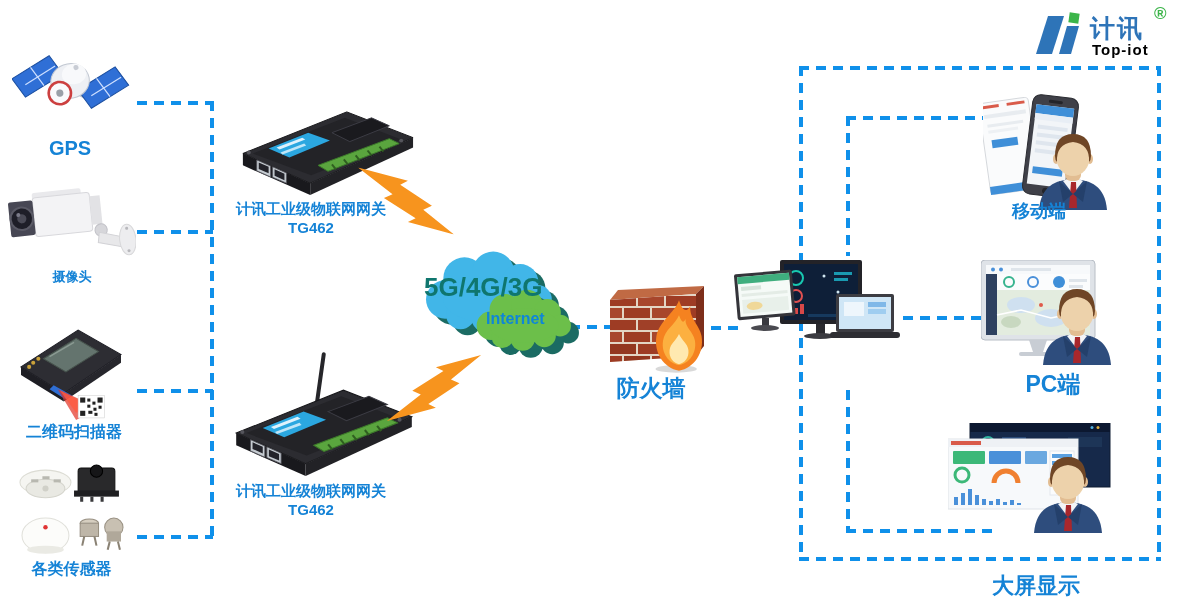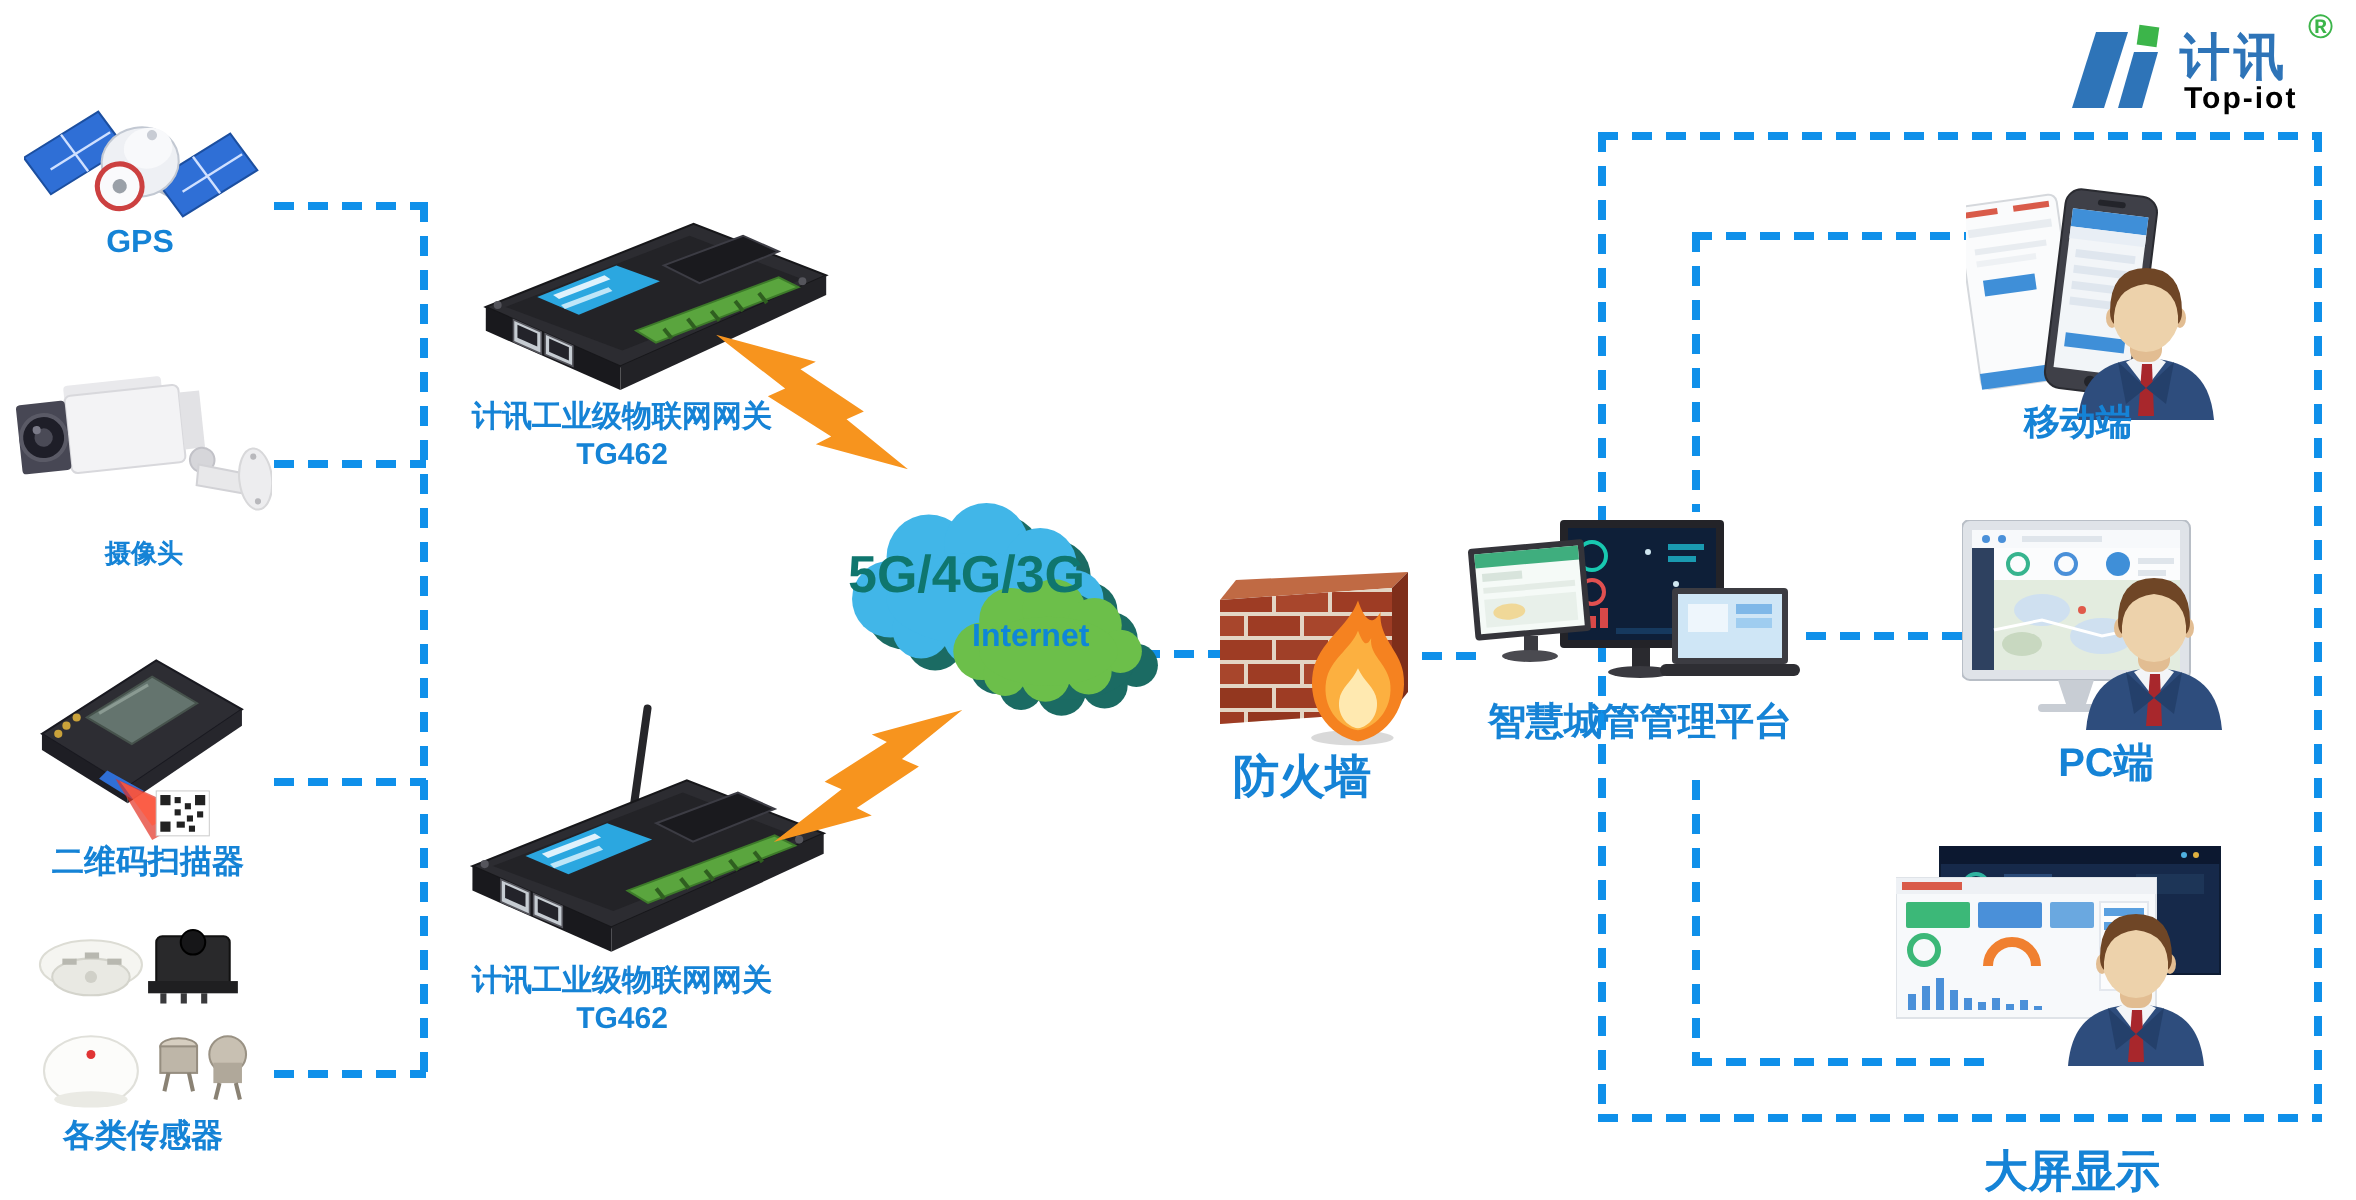--- a/index.html
+++ b/index.html
@@ -118,21 +118,21 @@
       <polygon points="64,50 104,34 114,54 74,70" fill="#2f6fd6" stroke="#1c4fa0"></polygon>
       <line x1="84" y1="42" x2="94" y2="62" stroke="#cfe0ff" stroke-width="1.2"></line>
       <line x1="76" y1="58" x2="108" y2="45" stroke="#cfe0ff" stroke-width="1.2"></line>
       <ellipse cx="58" cy="40" rx="19" ry="17" fill="#eef0f4" stroke="#c2c8d2"></ellipse>
       <ellipse cx="63" cy="34" rx="12" ry="10" fill="#f8f9fb"></ellipse>
       <circle cx="46" cy="50" r="11" fill="#fafafc" stroke="#cc4040" stroke-width="2.5"></circle>
       <circle cx="46" cy="50" r="3.5" fill="#9aa0a8"></circle>
       <circle cx="66" cy="28" r="2.5" fill="#c8ccd4"></circle>
     </g>
   </svg>
-  <div class="lbl" style="left:25px;top:113px;width:90px;font-size:16px;">GPS</div>
+  <div class="lbl" style="left:25px;top:137px;width:90px;font-size:20px;">GPS</div>
 
   <svg class="abs" style="left:8px;top:176px;" width="128" height="92" viewBox="0 0 125 90">
     <g transform="rotate(-6 60 45)">
       <rect x="26" y="13" width="48" height="8" rx="2" fill="#e9e9ec"></rect>
       <rect x="26" y="18" width="56" height="38" rx="3" fill="#f3f3f5" stroke="#d8d8dc"></rect>
       <rect x="82" y="22" width="10" height="28" fill="#e2e2e5"></rect>
       <rect x="2" y="20" width="24" height="34" rx="2" fill="#474754"></rect>
       <circle cx="14" cy="37" r="11" fill="#1e1e28" stroke="#5a5a66" stroke-width="2"></circle>
       <circle cx="14" cy="37" r="4.5" fill="#4a4a56"></circle>
       <circle cx="11" cy="33" r="2" fill="#7a7a88"></circle>
@@ -302,21 +302,20 @@
     </g>
     <rect x="28" y="60" width="7" height="9" fill="#3a3a40"></rect>
     <ellipse cx="31" cy="70" rx="14" ry="3" fill="#4a4a50"></ellipse>
     <rect x="102" y="36" width="58" height="38" rx="2" fill="#3c3c42"></rect>
     <rect x="105" y="39" width="52" height="32" fill="#cfe6f6"></rect>
     <rect x="110" y="44" width="20" height="14" fill="#eef6fc"></rect>
     <rect x="134" y="44" width="18" height="5" fill="#7fb8e8"></rect>
     <rect x="134" y="51" width="18" height="5" fill="#9fcdf0"></rect>
     <rect x="96" y="74" width="70" height="6" rx="3" fill="#2e2e33"></rect>
   </svg>
-  <div class="lbl" style="left:736px;top:351px;width:168px;font-size:19px;">智慧城管管理平台</div>
 
   <svg class="abs" style="left:983px;top:90px;" width="130" height="120" viewBox="0 0 130 120">
     <g transform="rotate(-8 26 60)">
       <rect x="2" y="10" width="50" height="92" rx="4" fill="#fafbfc" stroke="#d5d8dc"></rect>
       <rect x="6" y="13" width="16" height="3" fill="#d95b4a"></rect>
         <rect x="30" y="13" width="18" height="3" fill="#d95b4a"></rect>
       <rect x="6" y="22" width="42" height="4" fill="#e8ecf0"></rect>
       <rect x="8" y="32" width="36" height="3" fill="#e8ecf0"></rect>
         <rect x="8" y="38" width="30" height="3" fill="#eef1f4"></rect>
       <rect x="10" y="48" width="26" height="8" fill="#3f8fd8"></rect>
@@ -357,21 +356,21 @@
     <ellipse cx="70" cy="58" rx="16" ry="9" fill="#cfe0f0"></ellipse>
     <ellipse cx="96" cy="42" rx="10" ry="6" fill="#dce8d2"></ellipse>
     <ellipse cx="30" cy="62" rx="10" ry="6" fill="#c8d8c0"></ellipse>
     <polyline points="16,55 40,50 70,58 109,50" fill="none" stroke="#ffffff" stroke-width="1.5"></polyline>
     <circle cx="60" cy="45" r="2" fill="#e05a4a"></circle>
       <circle cx="82" cy="50" r="2" fill="#e05a4a"></circle>
     <polygon points="48,80 66,80 62,92 52,92" fill="#c8cdd4"></polygon>
     <rect x="38" y="92" width="38" height="4" rx="2" fill="#c8cdd4"></rect>
     <use href="#person" x="56" y="25" width="80" height="80"></use>
   </svg>
-  <div class="lbl" style="left:1003px;top:371px;width:100px;font-size:20px;">PC端</div>
+  <div class="lbl" style="left:1003px;top:371px;width:100px;font-size:23px;">PC端</div>
 
   <svg class="abs" style="left:948px;top:423px;" width="165" height="110" viewBox="0 0 165 110">
     <rect x="22" y="0" width="140" height="64" fill="#16294a" stroke="#0e1c33"></rect>
     <rect x="22" y="0" width="140" height="9" fill="#0c1830"></rect>
     <circle cx="40" cy="20" r="6" fill="none" stroke="#2fb3a0" stroke-width="2"></circle>
     <rect x="54" y="14" width="24" height="3" fill="#2a4a78"></rect>
       <rect x="54" y="20" width="18" height="3" fill="#2a4a78"></rect>
     <rect x="120" y="14" width="34" height="10" fill="#1d3557"></rect>
     <circle cx="150" cy="4.5" r="1.5" fill="#e0b040"></circle>
       <circle cx="144" cy="4.5" r="1.5" fill="#50b0e0"></circle>

